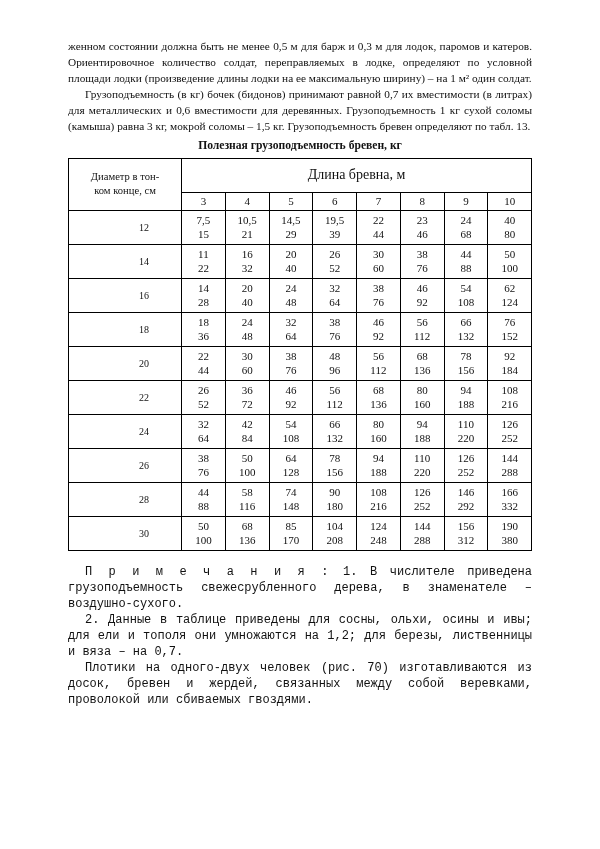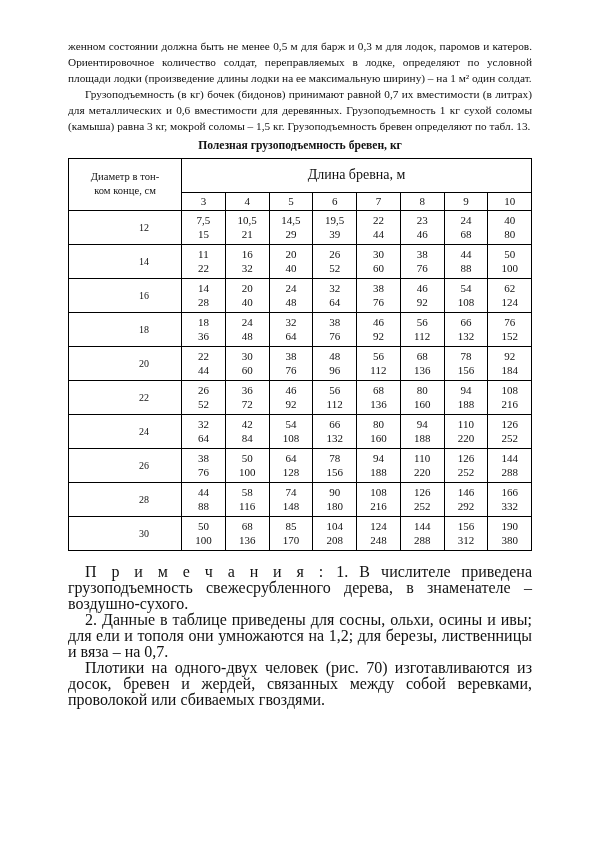--- a/index.html
+++ b/index.html
@@ -99,25 +99,26 @@
     font-size: 11px;
     padding: 1px 0 2px 0;
   }
   .num { display: block; }
 
   
   .notes {
     margin-top: 13px;
   }
   .note {
-    font-size: 16px;
+    font-size: 12px;
     line-height: 16.1px;
     text-align: justify;
     margin: 0;
     text-indent: 17px;
+    font-family: Liberation Mono, monospace;
   }
   .note-label {
     letter-spacing: 1.9px;
   }
 
   .stray-dot {
     position: absolute;
     left: 327px;
     top: 610px;
     font-size: 11.3px;

